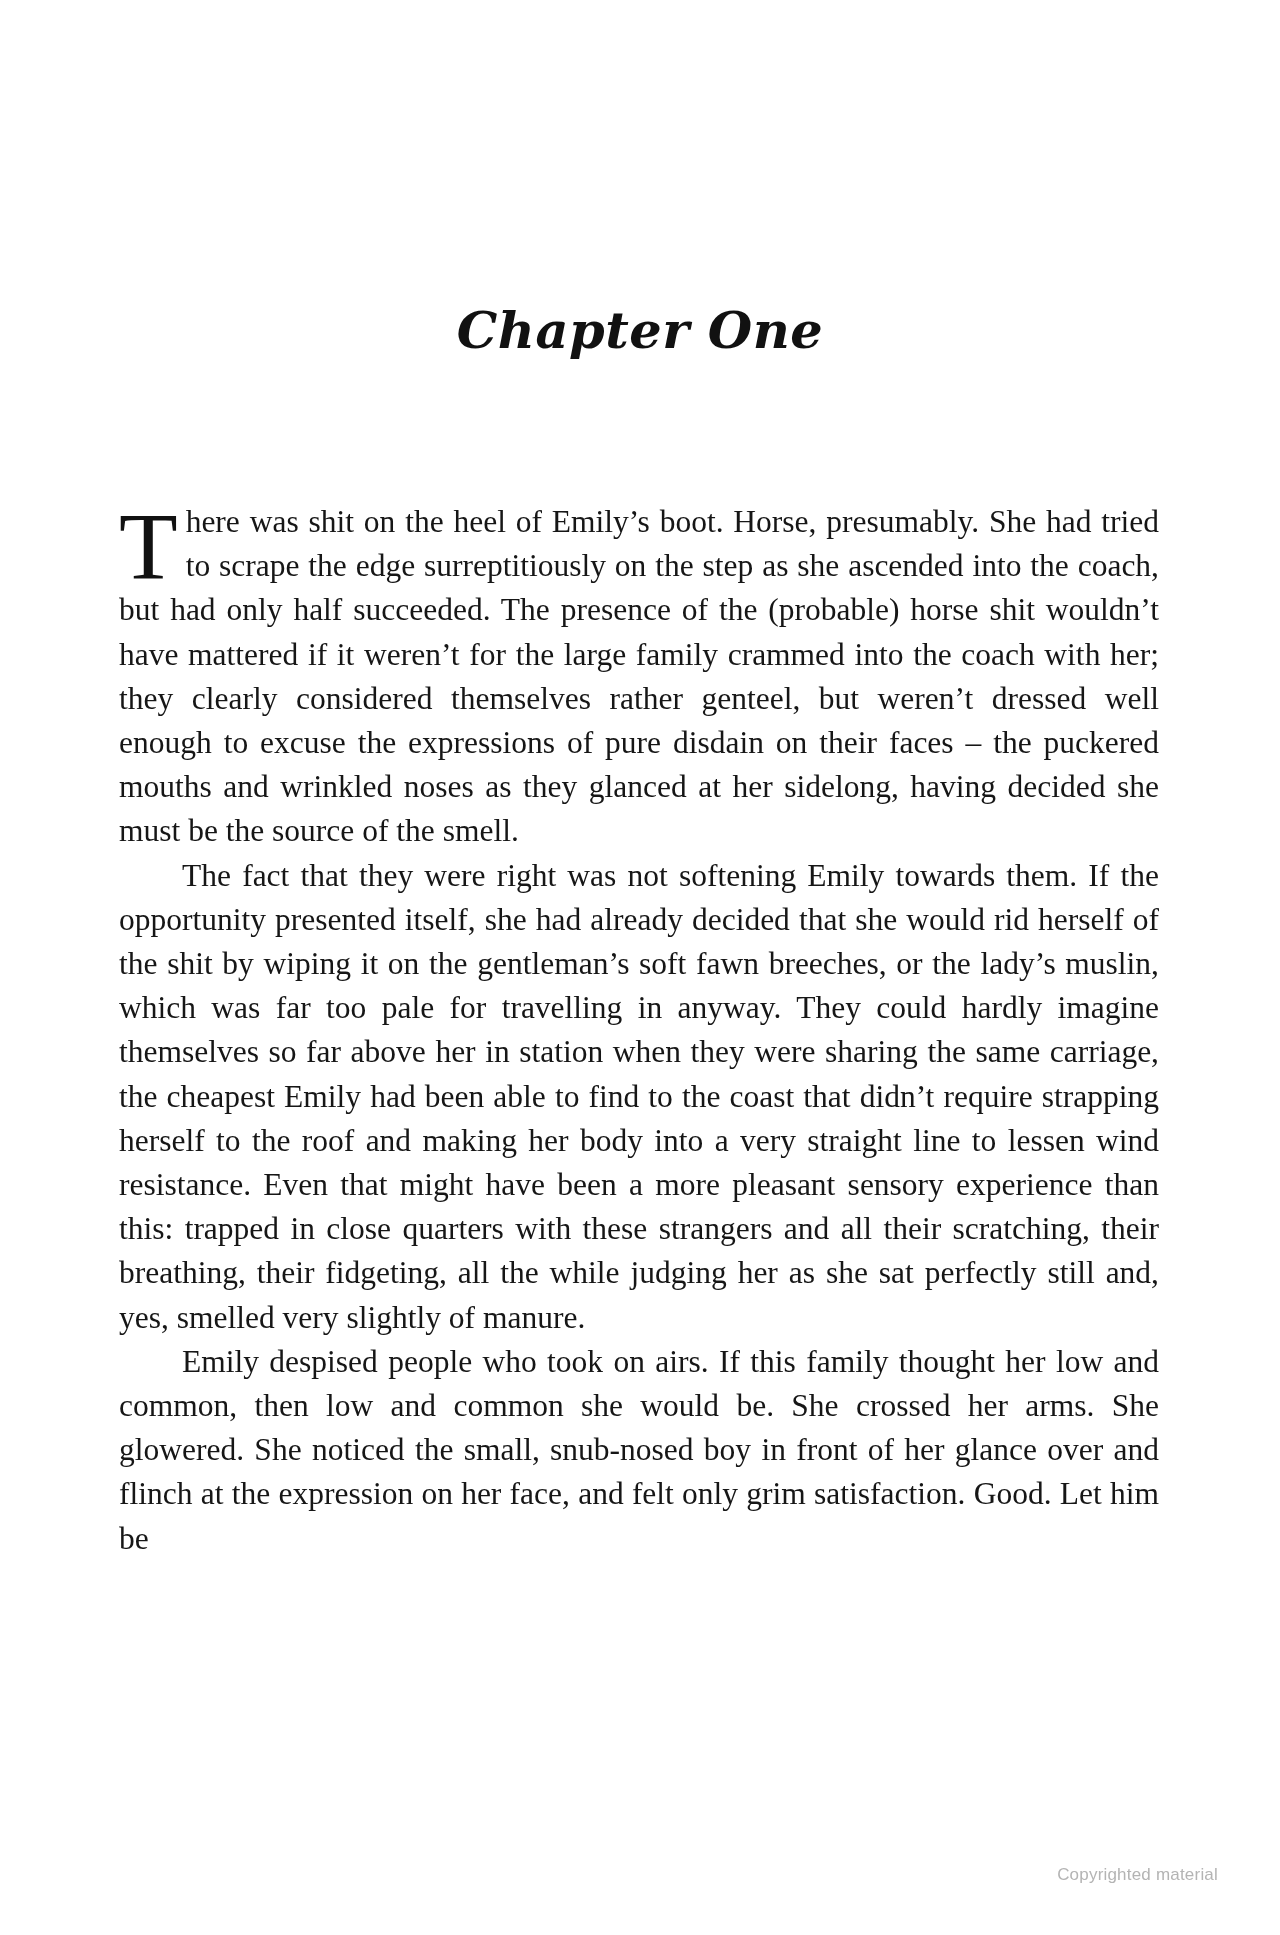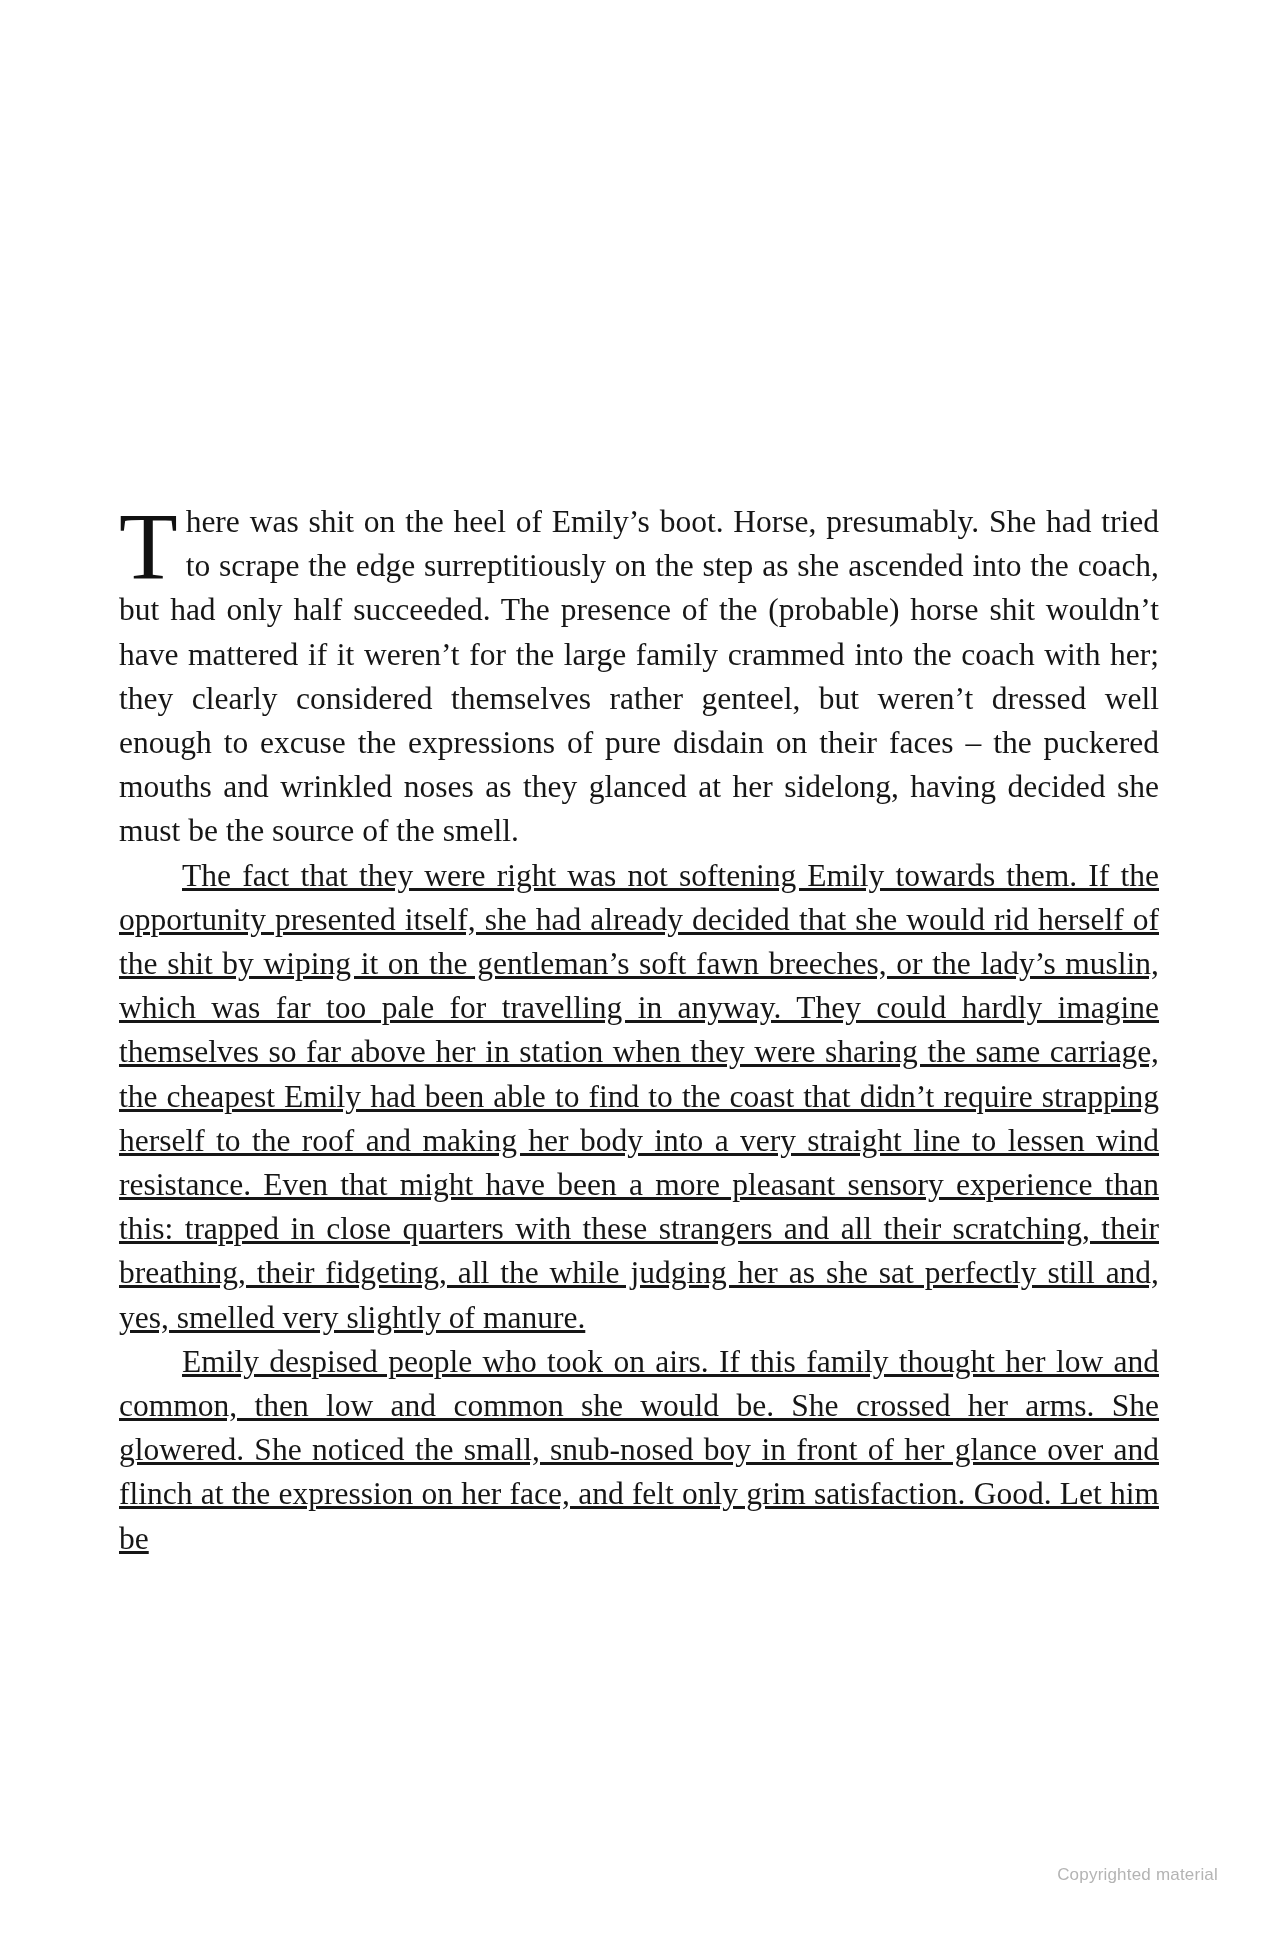--- a/index.html
+++ b/index.html
@@ -51,21 +51,20 @@
     color: #161616;
     hyphens: manual;
   }
 
   .body-text p {
     margin: 0;
   }
 
   .body-text p + p {
     text-indent: 2.0em;
-    text-decoration: underline;
   }
 
   
   .first-para {
     position: relative;
     min-height: 96px;
   }
 
   .dropcap {
     float: left;
@@ -85,20 +84,21 @@
     font-size: 17px;
     color: #b4b4b4;
     letter-spacing: 0.2px;
   }
 </style>
 </head>
 <body>
 
 <div class="page">
 
+  <div class="chapter-title">Chapter One</div>
 
   <div class="body-text">
 
     <p class="first-para"><span class="dropcap">T</span><span>here was shit on the heel of Emily’s boot. Horse, presumably. She had tried to scrape the edge surreptitiously on the step as she ascended into the coach, but had only half succeeded. The presence of the (probable) horse shit wouldn’t have mattered if it weren’t for the large family crammed into the coach with her; they clearly considered themselves rather genteel, but weren’t dressed well enough to excuse the expressions of pure disdain on their faces – the puckered mouths and wrinkled noses as they glanced at her sidelong, having decided she must be the source of the smell.</span></p>
 
     <p>The fact that they were right was not softening Emily towards them. If the opportunity presented itself, she had already decided that she would rid herself of the shit by wiping it on the gentleman’s soft fawn breeches, or the lady’s muslin, which was far too pale for travelling in anyway. They could hardly imagine themselves so far above her in station when they were sharing the same carriage, the cheapest Emily had been able to find to the coast that didn’t require strapping herself to the roof and making her body into a very straight line to lessen wind resistance. Even that might have been a more pleasant sensory experience than this: trapped in close quarters with these strangers and all their scratching, their breathing, their fidgeting, all the while judging her as she sat perfectly still and, yes, smelled very slightly of manure.</p>
 
     <p>Emily despised people who took on airs. If this family thought her low and common, then low and common she would be. She crossed her arms. She glowered. She noticed the small, snub-nosed boy in front of her glance over and flinch at the expression on her face, and felt only grim satisfaction. Good. Let him be</p>
 
   </div>

